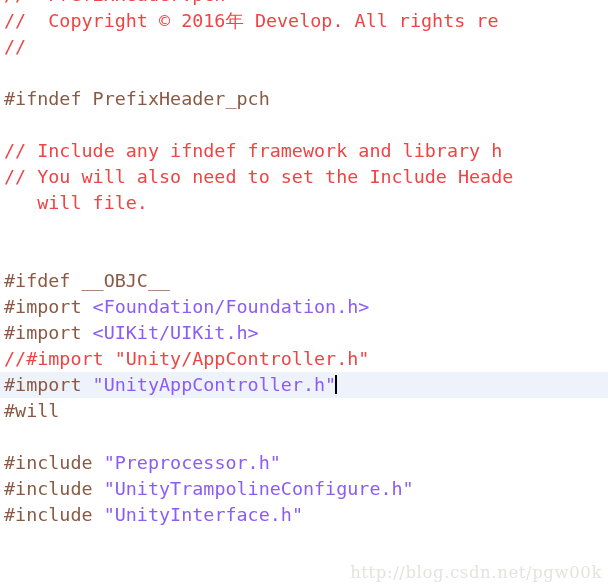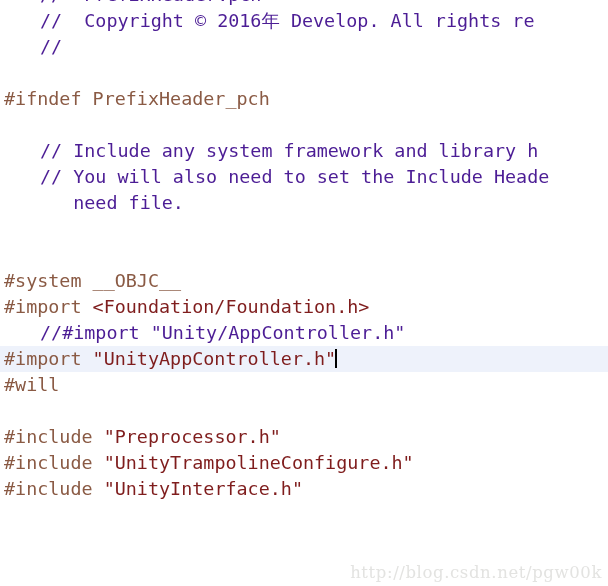--- a/index.html
+++ b/index.html
@@ -39,23 +39,23 @@
     white-space: pre;
     padding-left: 4px;
     box-sizing: border-box;
     color: #3b3b3b;
   }
 
   .code-line.current {
     background: #eef2fb;
   }
 
-  .tok-comment { color: #4c1d95; margin-left: 36px; }
+  .tok-comment { color: #ef4444; }
   .tok-directive { color: #8a5a44; margin-top: 19px; }
-  .tok-string { color: #7f1d1d; }
+  .tok-string { color: #8b5cf6; }
 
   
   .caret {
     display: inline-block;
     width: 2px;
     height: 19px;
     background: #000000;
     vertical-align: -3px;
     margin-left: -1px;
   }
@@ -77,27 +77,28 @@
 <body>
 
 <div id="editor">
   <div id="code-surface">
       <div class="code-line"><span class="tok-comment">//  PrefixHeader.pch</span></div>
       <div class="code-line"><span class="tok-comment">//  Copyright © 2016年 Develop. All rights re</span></div>
       <div class="code-line"><span class="tok-comment">//</span></div>
       <div class="code-line"></div>
       <div class="code-line"><span class="tok-directive">#ifndef PrefixHeader_pch</span></div>
       <div class="code-line"></div>
-      <div class="code-line"><span class="tok-comment">// Include any system framework and library h</span></div>
+      <div class="code-line"><span class="tok-comment">// Include any ifndef framework and library h</span></div>
       <div class="code-line"><span class="tok-comment">// You will also need to set the Include Heade</span></div>
-      <div class="code-line"><span class="tok-comment">   need file.</span></div>
+      <div class="code-line"><span class="tok-comment">   will file.</span></div>
       <div class="code-line"></div>
       <div class="code-line"></div>
-      <div class="code-line"><span class="tok-directive">#system __OBJC__</span></div>
+      <div class="code-line"><span class="tok-directive">#ifdef __OBJC__</span></div>
       <div class="code-line"><span class="tok-directive">#import </span><span class="tok-string">&lt;Foundation/Foundation.h&gt;</span></div>
+      <div class="code-line"><span class="tok-directive">#import </span><span class="tok-string">&lt;UIKit/UIKit.h&gt;</span></div>
       <div class="code-line"><span class="tok-comment">//#import "Unity/AppController.h"</span></div>
       <div class="code-line current"><span class="tok-directive">#import </span><span class="tok-string">"UnityAppController.h"</span><span class="caret"></span></div>
       <div class="code-line"><span class="tok-directive">#will</span></div>
       <div class="code-line"></div>
       <div class="code-line"><span class="tok-directive">#include </span><span class="tok-string">"Preprocessor.h"</span></div>
       <div class="code-line"><span class="tok-directive">#include </span><span class="tok-string">"UnityTrampolineConfigure.h"</span></div>
       <div class="code-line"><span class="tok-directive">#include </span><span class="tok-string">"UnityInterface.h"</span></div>
     </div>
   <div id="watermark">http://blog.csdn.net/pgw00k</div>
 </div>

